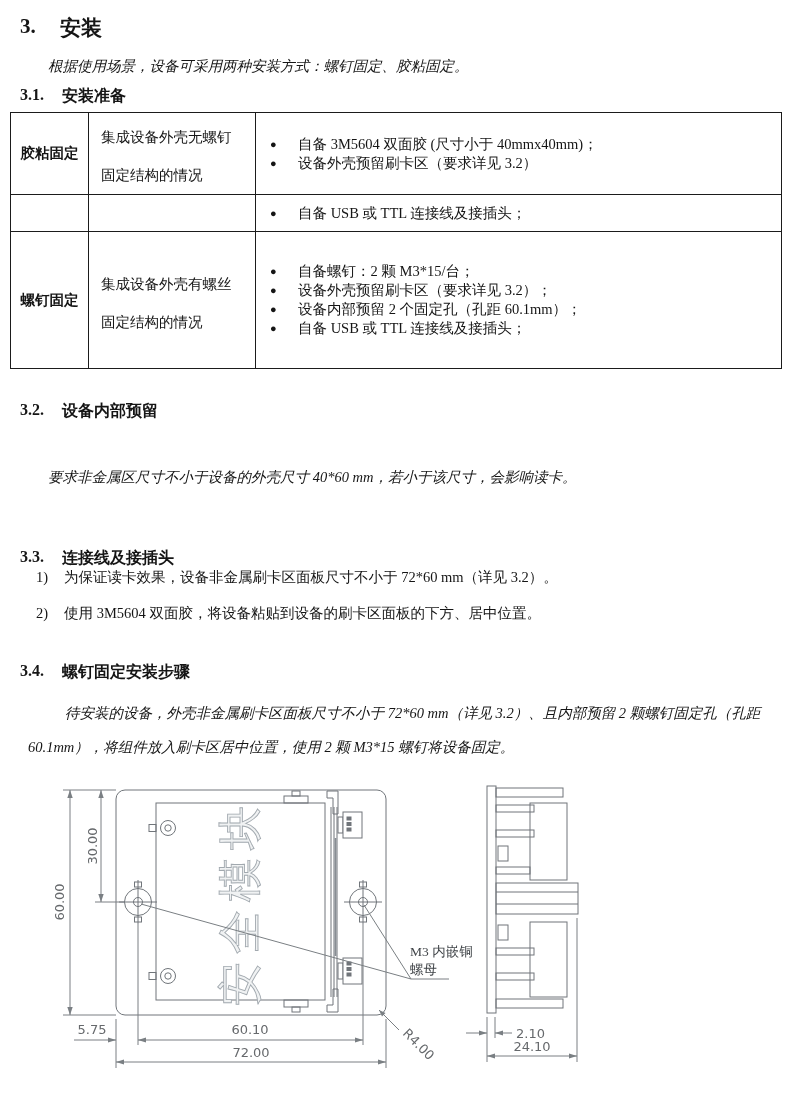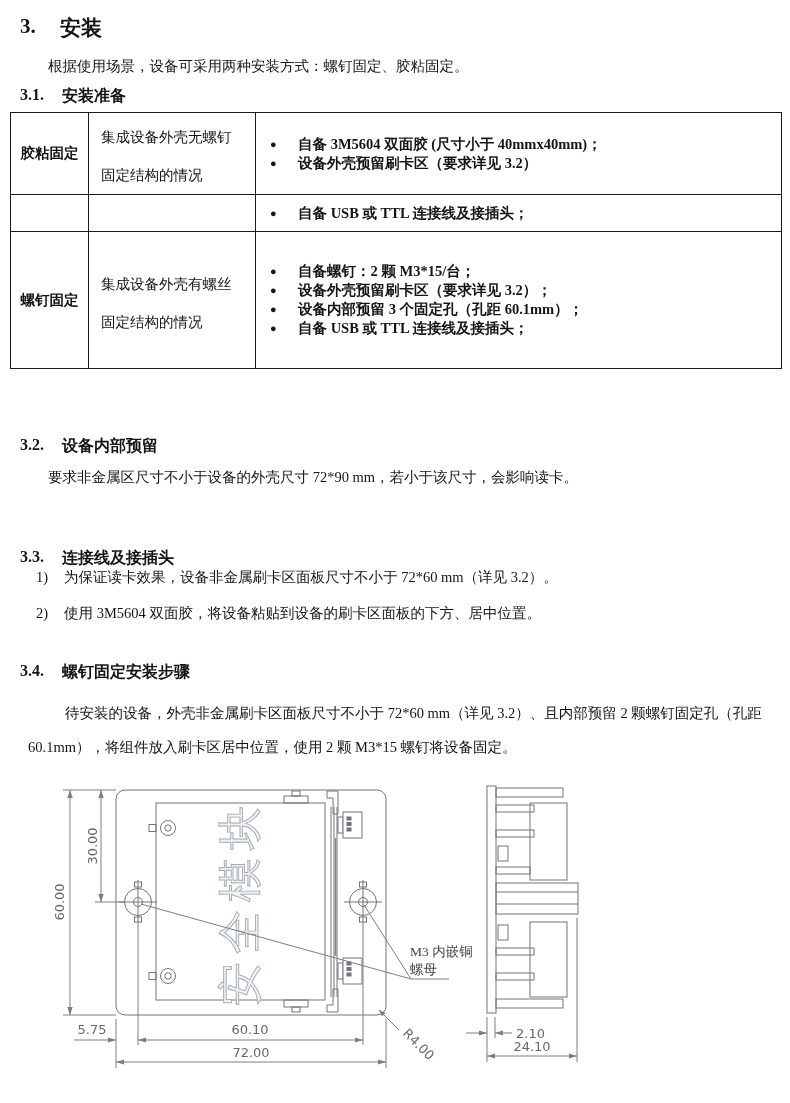--- a/index.html
+++ b/index.html
@@ -7,46 +7,46 @@
     width:790px;height:1103px;background:#ffffff;position:relative;
     font-family:"Liberation Serif", serif;color:#151515;overflow:hidden;
   }
   .abs{position:absolute;}
   
   .h-main{top:14px;left:20px;font-size:21px;font-weight:bold;display:flex;}
   .h-main .num{width:40px;}
   .h-sub{font-size:16px;font-weight:bold;display:flex;}
   .h-sub .num{width:42px;}
   .h31{top:86px;left:20px;}
-  .h32{top:436px;left:20px;}
+  .h32{top:401px;left:20px;}
   .h33{top:528px;left:20px;margin-top:20px;}
   .h34{top:662px;left:20px;}
   
-  .para{font-size:14.5px;line-height:22px;}
+  .para{font-size:14.5px;line-height:22px;font-style:italic;}
   .p3{top:55px;left:48px;}
   .p32{top:466px;left:48px;}
   .p34{top:696px;left:28px;width:770px;line-height:34px;text-indent:37px;}
   .step{left:36px;font-size:14.5px;}
   .step1{top:568px;}
   .step2{top:604px;}
   .step .step-num{display:inline-block;width:28px;}
   
   table.prep{
     position:absolute;top:112px;left:10px;width:771px;
     border-collapse:collapse;table-layout:fixed;font-size:14.5px;
   }
   table.prep td,table.prep th{border:1px solid #1b1b1b;padding:0;vertical-align:middle;}
   col.c1{width:78px;} col.c2{width:167px;} col.c3{width:526px;}
   tr.hdr{height:29px;} tr.r1{height:69px;} tr.r2{height:37px;} tr.r3{height:137px;}
   th{font-weight:bold;text-align:center;}
   td.method{font-weight:bold;text-align:center;}
   td.scope{vertical-align:top;}
   .scope-inner{padding:5px 12px 0 12px;line-height:38px;word-break:break-all;}
   .bullets{display:flex;flex-direction:column;justify-content:space-around;height:100%;}
-  .bullet-item{padding-left:14px;white-space:nowrap;font-weight:bold;}
+  .bullet-item{padding-left:14px;white-space:nowrap;}
   .bullet-marker{display:inline-block;width:28px;font-size:11px;vertical-align:1px;}
   
   .drawing{top:772px;left:0;}
   svg text{font-family:"DejaVu Sans", sans-serif;}
   .dimtxt{font-size:13px;fill:#66696c;}
   .callouttxt{font-size:13.5px;fill:#3f4347;font-family:"Liberation Serif", serif;}
 </style>
 </head>
 <body>
 
@@ -91,33 +91,33 @@
   </tr>
   <tr class="r3">
     <td class="method">螺钉固定</td>
     <td class="scope">
       <div class="scope-inner">集成设备外壳有螺丝固定结构的情况</div>
     </td>
     <td>
       <div class="bullets">
         <div class="bullet-item"><span class="bullet-marker">●</span><span>自备螺钉：2 颗 M3*15/台；</span></div>
         <div class="bullet-item"><span class="bullet-marker">●</span><span>设备外壳预留刷卡区（要求详见 3.2）；</span></div>
-        <div class="bullet-item"><span class="bullet-marker">●</span><span>设备内部预留 3 个固定孔（孔距 60.1mm）；</span></div>
+        <div class="bullet-item"><span class="bullet-marker">●</span><span>设备内部预留 2 个固定孔（孔距 60.1mm）；</span></div>
         <div class="bullet-item"><span class="bullet-marker">●</span><span>自备 USB 或 TTL 连接线及接插头；</span></div>
       </div>
     </td>
   </tr>
 </tbody>
   </table>
 
 <div class="abs h-sub h32">
   <span class="num">3.2.</span>
   <span>设备内部预留</span>
 </div>
-<div class="abs para p32">要求非金属区尺寸不小于设备的外壳尺寸 72*90 mm，若小于该尺寸，会影响读卡。</div>
+<div class="abs para p32">要求非金属区尺寸不小于设备的外壳尺寸 40*60 mm，若小于该尺寸，会影响读卡。</div>
 
 <div class="abs h-sub h33">
   <span class="num">3.3.</span>
   <span>连接线及接插头</span>
 </div>
 <div class="abs step step1">
   <span class="step-num">1)</span><span>为保证读卡效果，设备非金属刷卡区面板尺寸不小于 72*60 mm（详见 3.2）。</span>
 </div>
 <div class="abs step step2">
   <span class="step-num">2)</span><span>使用 3M5604 双面胶，将设备粘贴到设备的刷卡区面板的下方、居中位置。</span>

